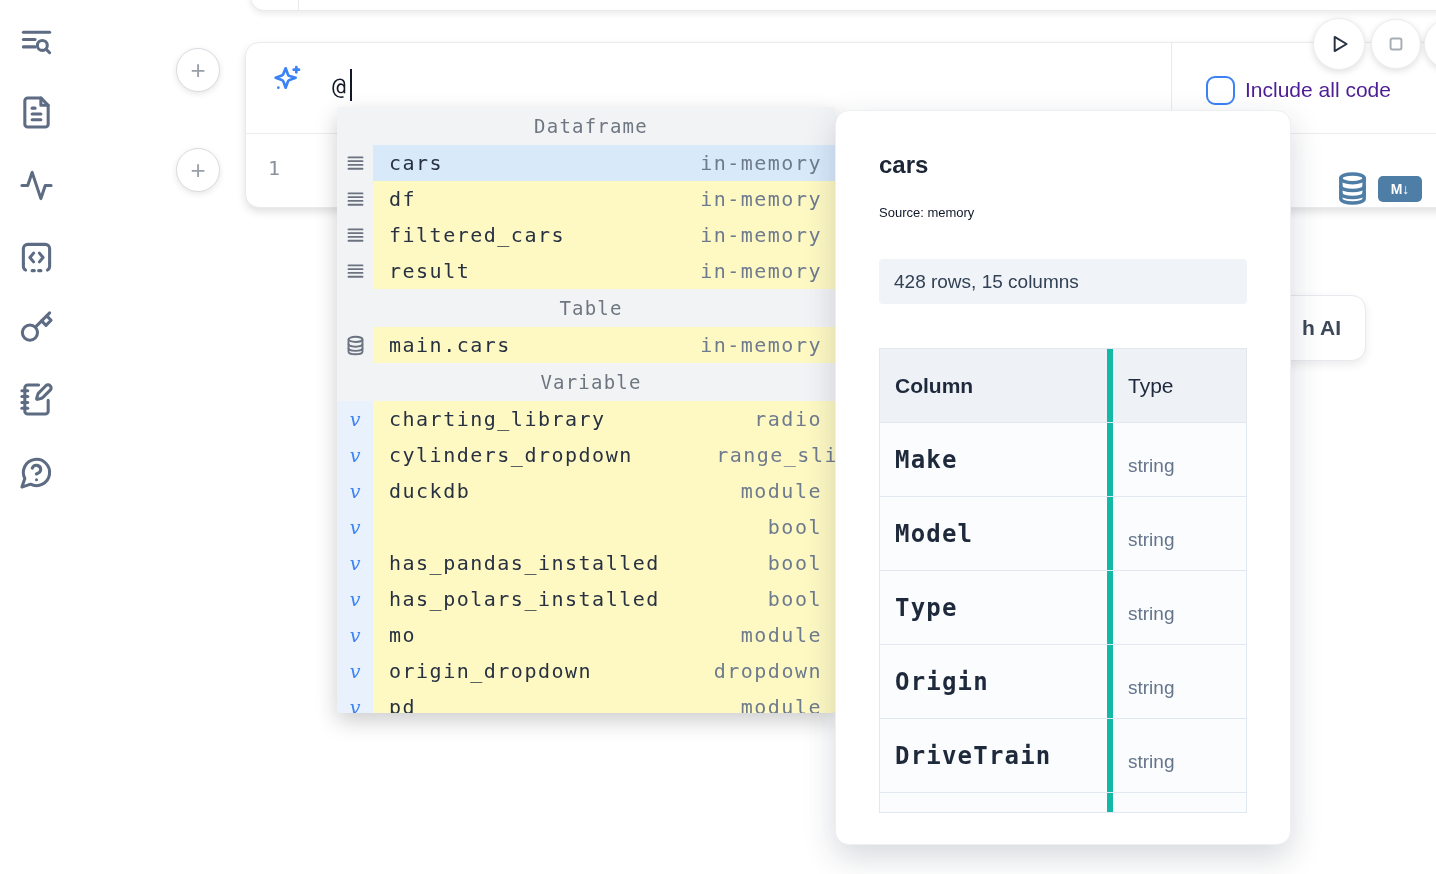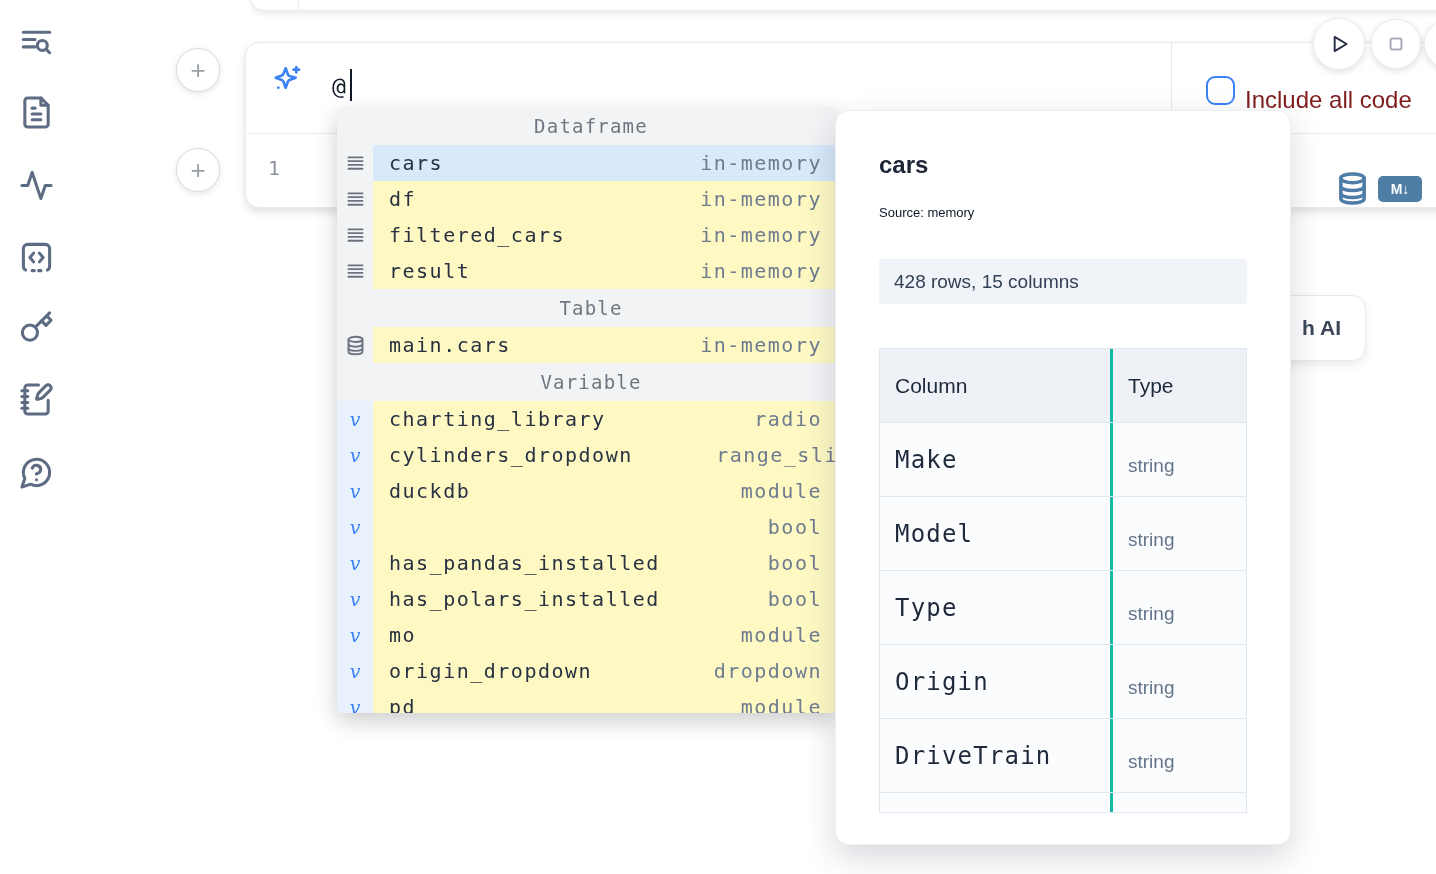--- a/index.html
+++ b/index.html
@@ -25,21 +25,21 @@
   
   #cell { position:absolute; left:245px; top:42px; width:1212px; height:166px; background:#fff;
     border:1px solid #e9eaec; border-radius:14px; box-shadow:0 4px 9px rgba(0,0,0,.12); z-index:1; }
   #prompt-row { position:absolute; left:0; top:0; right:0; height:91px; border-bottom:1px solid #ececec; }
   #prompt-vdiv { position:absolute; left:925px; top:0; height:91px; width:1px; background:#e9eaec; }
   #sparkle { position:absolute; left:25px; top:20px; width:32px; height:32px; color:#3b82f6; }
   #sparkle svg { width:32px; height:32px; }
   #prompt-text { position:absolute; left:86px; top:30px; font-size:23px; color:#111827; }
   #caret { position:absolute; left:104px; top:26px; width:2px; height:32px; background:#111827; }
   #include-box { position:absolute; left:960px; top:33px; width:29px; height:29px; border:2.5px solid #3b82f6; border-radius:9px; background:#fff; cursor:pointer; }
-  #include-label { position:absolute; left:999px; top:35px; font-size:24px; color:#7f1d1d;margin-top:8px; }
+  #include-label { position:absolute; left:999px; top:35px; font-size:21px; color:#4c1d95; }
   #line-no { position:absolute; left:22px; top:113px; font-size:20px; color:#8b929e; }
   #db-btn { position:absolute; left:1089px; top:128px; width:35px; height:35px; color:#4e7da6; cursor:pointer; }
   #db-btn svg { width:35px; height:35px; }
   #md-btn { position:absolute; left:1132px; top:133px; width:44px; height:26px; background:#4e7da6; border-radius:5px;
     color:#fff; font-size:14px; font-weight:bold; display:flex; align-items:center; justify-content:center; cursor:pointer; letter-spacing:0; }
 
   
   .circle-btn { position:absolute; border-radius:50%; background:#fff; border:1px solid #ecedef;
     box-shadow:0 2px 7px rgba(0,0,0,.13); display:flex; align-items:center; justify-content:center; cursor:pointer; z-index:6; }
   #run-btn  { left:1313px; top:18px; width:52px; height:52px; color:#273142; }
@@ -75,21 +75,21 @@
     border:1px solid #edeff2; border-radius:14px; box-shadow:0 12px 32px rgba(30,41,59,.18); z-index:4; }
   #panel-title { position:absolute; left:43px; top:40px; font-size:24px; font-weight:bold; color:#1c2536; }
   #panel-source { position:absolute; left:43px; top:94px; font-size:13px; color:#0f172a; }
   #shape-badge { position:absolute; left:43px; top:148px; width:368px; height:45px; background:#f0f4f8; border-radius:4px;
     display:flex; align-items:center; padding-left:15px; font-size:19px; color:#334155; }
   #schema-table { position:absolute; left:43px; top:237px; width:368px; height:465px; overflow:hidden;
     border:1px solid #e2e8f0; }
   .tr { display:flex; height:74px; border-bottom:1px solid #e2e8f0; background:#fbfcfd; }
   .tr.head { background:#eef2f7; }
   .td { display:flex; align-items:center; padding-left:15px; }
-  .td.c1 { width:233px; border-right:3px solid #14b8a6; }
+  .td.c1 { width:233px; border-right:6px solid #14b8a6;font-weight:bold; }
   .td.c2 { flex:1; }
   .tr.head .td { font-size:21px; color:#1e293b; font-family:"Liberation Sans", sans-serif; }
   .tr .col-name { font-family:"DejaVu Sans Mono", monospace; font-size:24px; letter-spacing:1.2px; color:#1e293b; }
   .tr .col-type { font-size:19px; color:#64748b;margin-top:12px; }
 </style>
 </head>
 <body>
 
 <div id="canvas">
 

